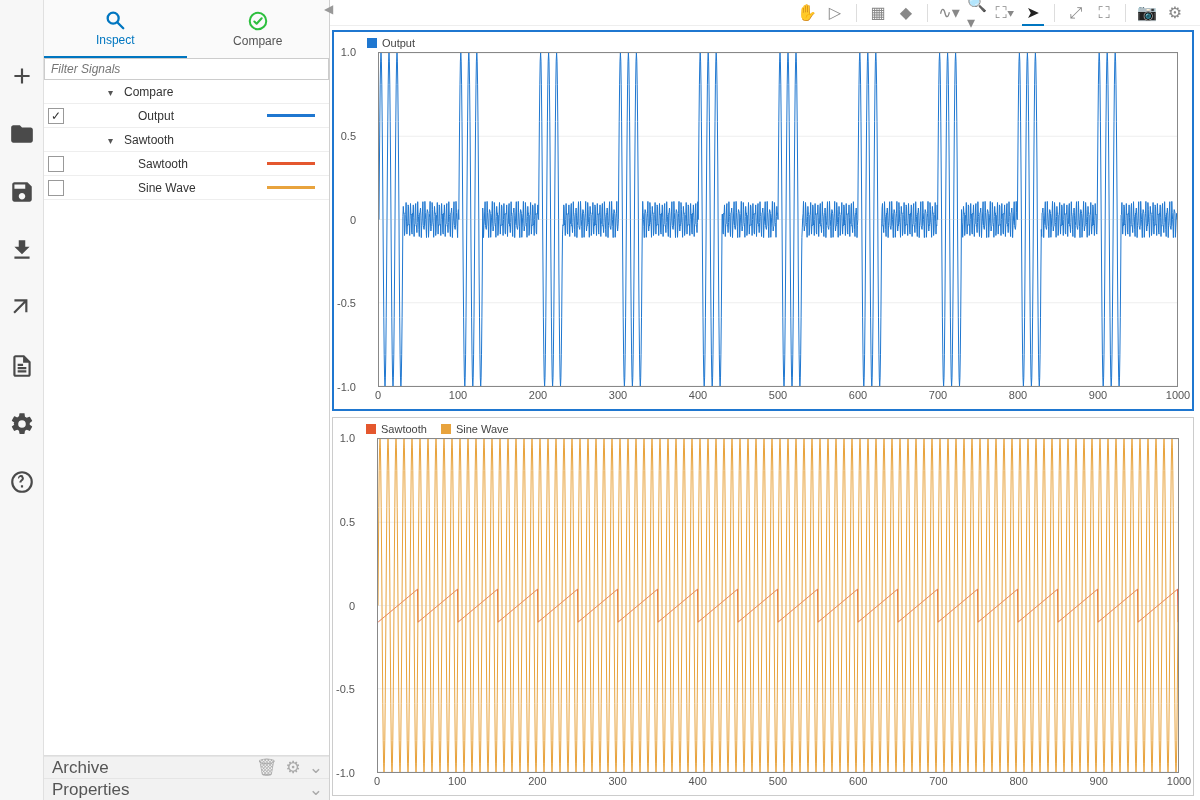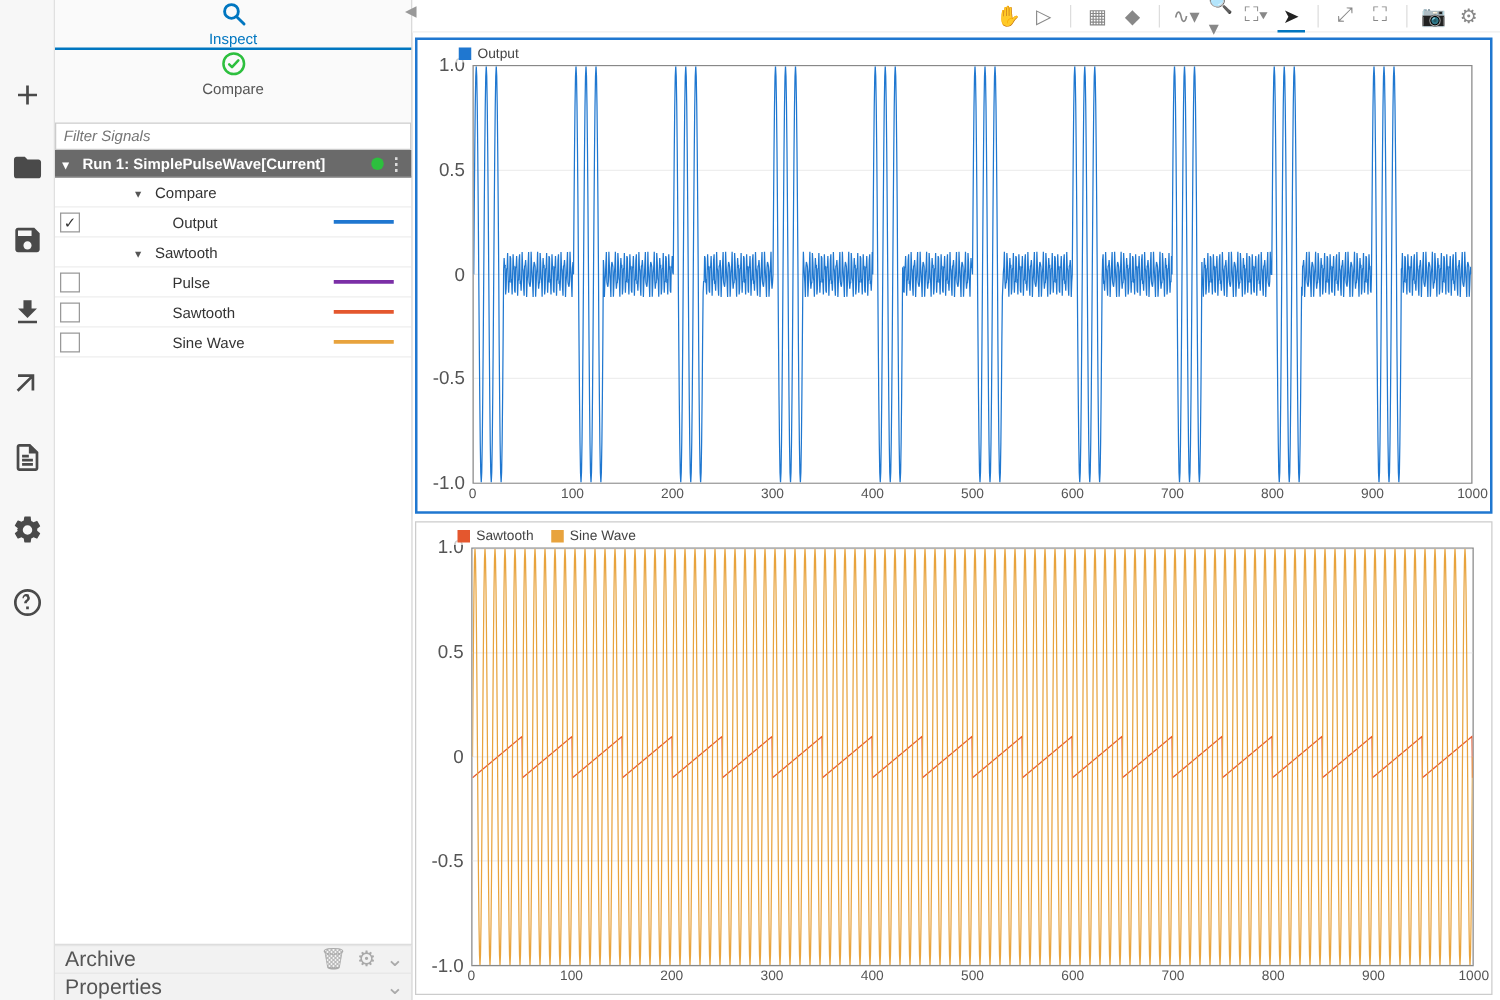--- a/index.html
+++ b/index.html
@@ -4,27 +4,27 @@
 <style>
   * { box-sizing: border-box; margin: 0; padding: 0; }
   html, body { width: 1200px; height: 800px; font-family: Arial, Helvetica, sans-serif; font-size: 12px; color: #333; overflow: hidden; background: #fff; }
   .app { display: flex; width: 100%; height: 100%; }
   
   .icon-rail { width: 44px; background: #f7f7f7; border-right: 1px solid #e0e0e0; display: flex; flex-direction: column; align-items: center; padding-top: 60px; gap: 26px; }
   .icon-rail .rail-item { width: 32px; height: 32px; display: flex; align-items: center; justify-content: center; color: #4a4a4a; cursor: pointer; }
   .icon-rail svg { width: 26px; height: 26px; fill: #4a4a4a; }
   
   .left-panel { width: 286px; display: flex; flex-direction: column; border-right: 1px solid #d0d0d0; background: #fafafa; }
-  .tabs { display: flex; height: 58px; flex-direction: column; }
+  .tabs { display: flex; height: 58px; }
   .tab { flex: 1; display: flex; flex-direction: column; align-items: center; justify-content: center; gap: 2px; cursor: pointer; }
   .tab .tab-label { font-size: 12px; color: #555; }
   .tab.active .tab-label { color: #0076c0; }
   .tab.active { border-bottom: 2px solid #0076c0; }
   .tab svg { width: 22px; height: 22px; }
-  .filter { padding: 0; margin-top: 40px; }
+  .filter { padding: 0; }
   .filter input { width: 100%; height: 22px; font-style: italic; color: #888; padding: 2px 6px; border: 1px solid #ccc; background: #fff; font-size: 12px; }
   .col-header { display: flex; height: 20px; border-bottom: 1px solid #ddd; font-size: 10px; color: #777; align-items: center; }
   .col-header .chk { width: 20px; }
   .col-header .name { flex: 1; padding-left: 48px; }
   .col-header .line { width: 80px; }
   .run-row { background: #6a6a6a; color: #fff; height: 22px; display: flex; align-items: center; font-size: 12px; font-weight: bold; padding: 0 6px; position: relative; border-bottom: 1px solid #888; }
   .run-row .caret { width: 12px; display: inline-block; }
   .run-dot { width: 10px; height: 10px; border-radius: 50%; background: #2dbf3e; position: absolute; right: 22px; }
   .run-menu { position: absolute; right: 6px; color: #ddd; font-size: 14px; letter-spacing: -1px; cursor: pointer; }
   .tree { flex: 1; overflow: auto; background: #fff; }
@@ -50,21 +50,21 @@
   .toolbar .active-tool::after { content:""; position:absolute; bottom:-4px; left:-2px; right:-2px; height:2px; background:#0076c0; }
   .plots { flex: 1; display: flex; flex-direction: column; padding: 4px 6px 4px 2px; gap: 6px; }
   .plot { flex: 1; border: 1px solid #ccc; position: relative; background: #fff; }
   .plot.selected { border: 2px solid #1f77d0; }
   .plot-legend { position: absolute; top: 4px; left: 30px; font-size: 11px; display: flex; gap: 14px; color: #444; z-index:5; background:rgba(255,255,255,0.7); padding:1px 3px;}
   .plot-legend .item { display: flex; align-items: center; gap: 5px; }
   .lg-sw { width: 10px; height: 10px; }
   .plot-inner { position:absolute; top:20px; left:44px; right:14px; bottom:22px; border:1px solid #888; }
   .plot-inner svg { width:100%; height:100%; display:block; }
   .yticks { position:absolute; top:20px; bottom:22px; left:0; width:42px; }
-  .ytick { position:absolute; right:4px; font-size:15px; color:#555; transform:translateY(-50%); }
+  .ytick { position:absolute; right:20px; font-size:11px; color:#555; transform:translateY(-50%); }
   .xticks { position:absolute; left:44px; right:14px; bottom:2px; height:18px; }
   .xtick { position:absolute; font-size:11px; color:#555; transform:translateX(-50%); }
   .caret-down::before { content: "▾"; font-size:10px; }
 </style>
 </head>
 <body>
 
 <div class="app">
 
   <div class="icon-rail">
@@ -123,44 +123,33 @@
         <svg viewBox="0 0 24 24">
             <circle cx="12" cy="12" r="9" fill="none" stroke="#2dbf3e" stroke-width="2.2"></circle>
             <path d="M8 12.5l2.5 2.5L16 9" fill="none" stroke="#2dbf3e" stroke-width="2.2" stroke-linecap="round" stroke-linejoin="round"></path>
           </svg>
         <span class="tab-label">Compare</span>
       </div>
     </div>
     <div class="filter">
       <input type="text" placeholder="Filter Signals" style="">
     </div>
-    <div class="run-row">
-      <span class="caret caret-down"></span>
-      <span style="margin-left:4px">Run 1: SimplePulseWave[Current]</span>
-      <span class="run-dot"></span>
-      <span class="run-menu">⋮</span>
-    </div>
     <div class="tree">
       <div class="group-row">
         <span class="caret caret-down"></span>
         <span class="group-label">Compare</span>
       </div>
       <div class="sig-row">
         <div class="chk">✓</div>
         <div class="sig-name">Output</div>
         <div class="swatch" style="background:#1f77d0"></div>
       </div>
       <div class="group-row lvl2">
         <span class="caret caret-down"></span>
         <span class="group-label">Sawtooth</span>
-      </div>
-      <div class="sig-row">
-        <div class="chk"></div>
-        <div class="sig-name">Pulse</div>
-        <div class="swatch" style="background:#7b2fa6"></div>
       </div>
       <div class="sig-row">
         <div class="chk"></div>
         <div class="sig-name">Sawtooth</div>
         <div class="swatch" style="background:#e4572e"></div>
       </div>
       <div class="sig-row">
         <div class="chk"></div>
         <div class="sig-name">Sine Wave</div>
         <div class="swatch" style="background:#e8a33d"></div>

